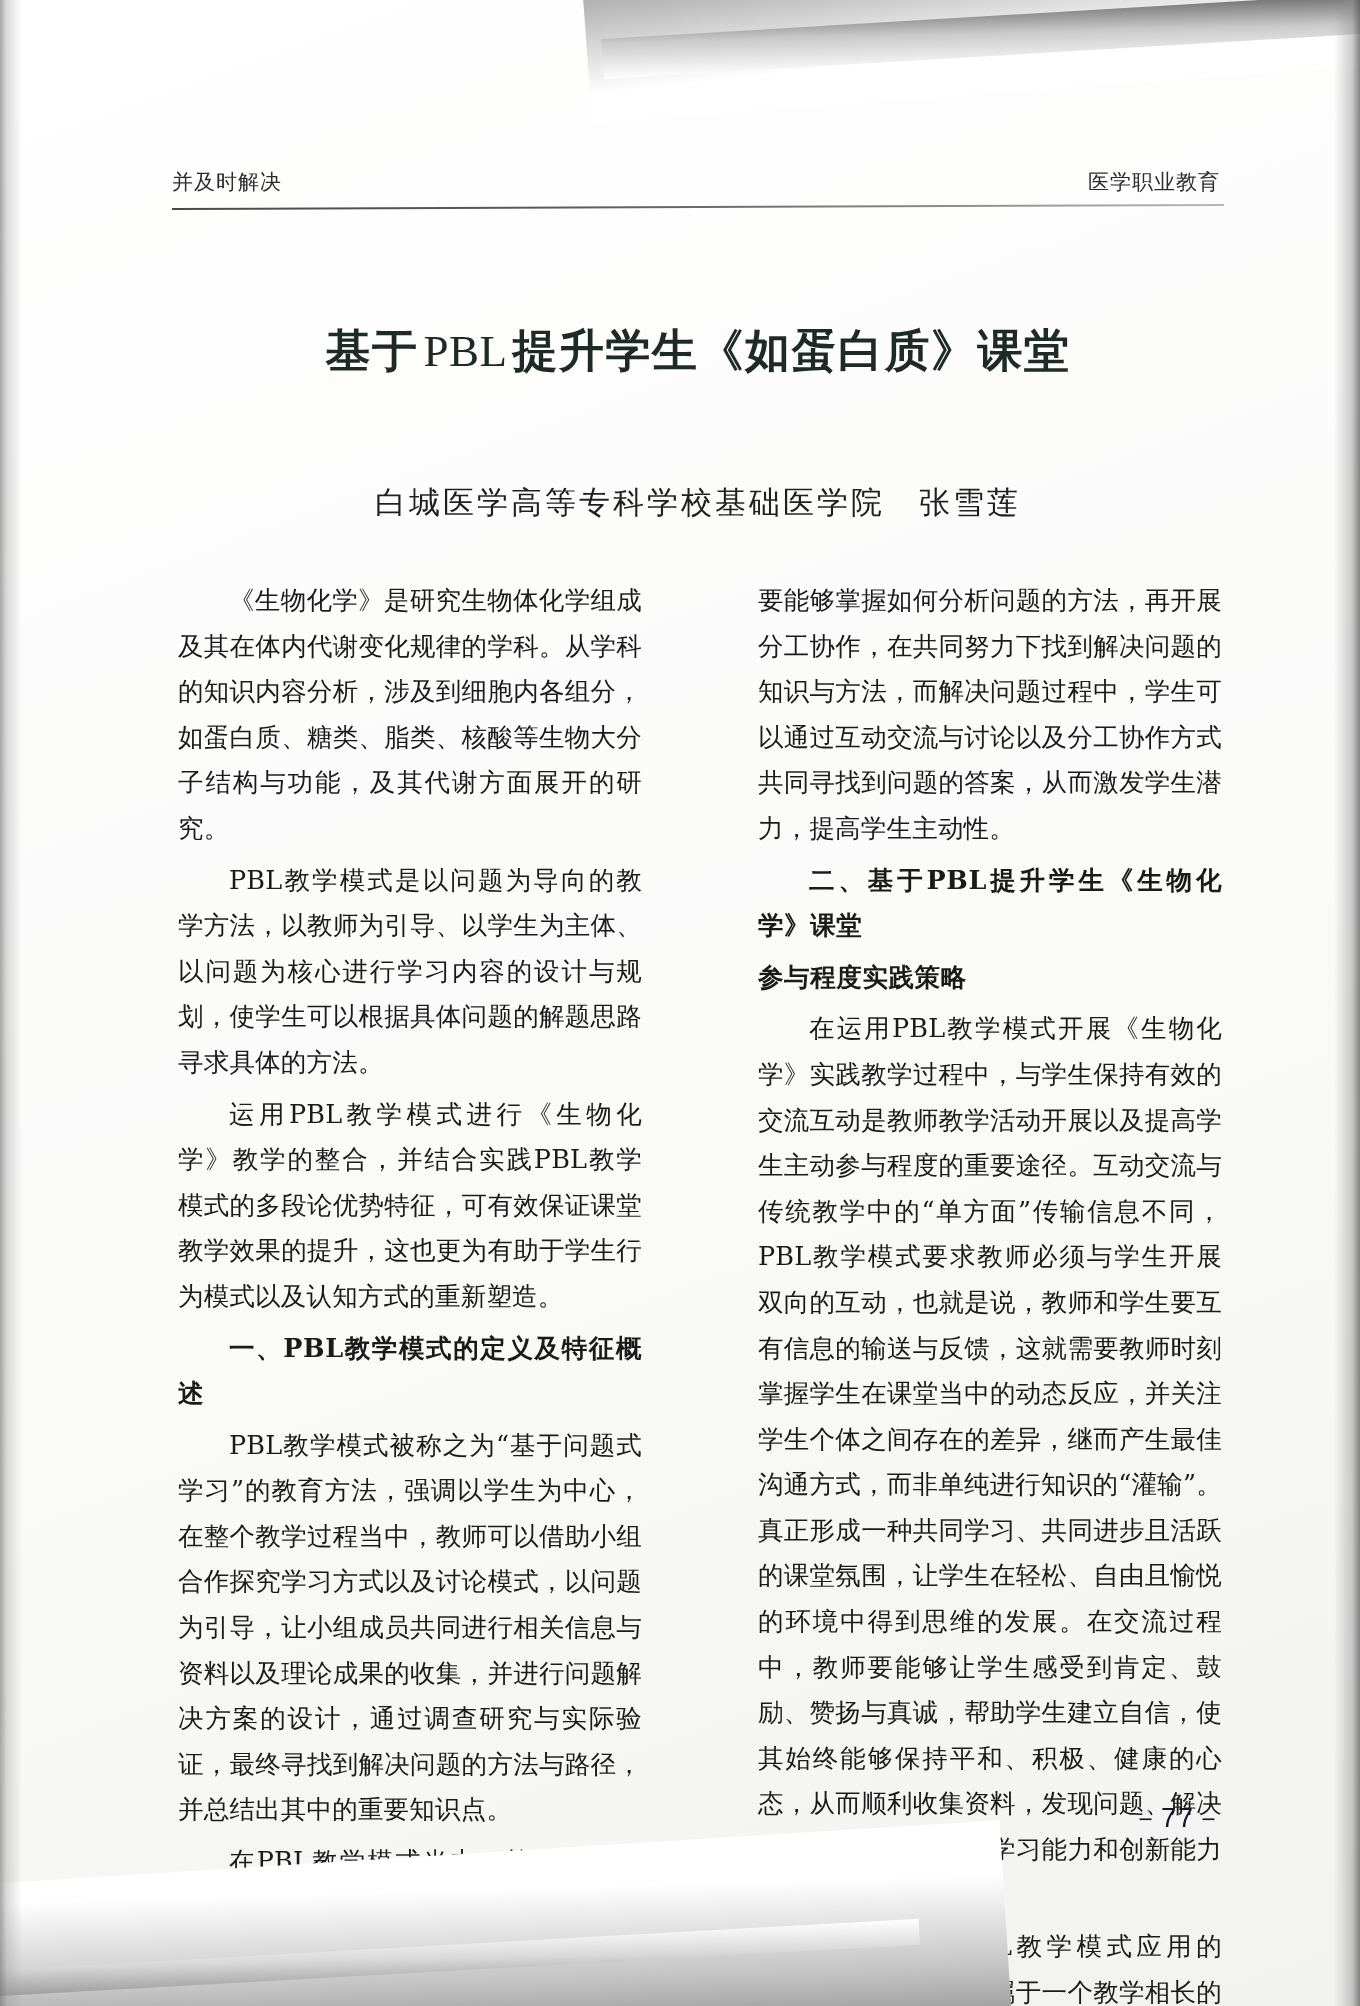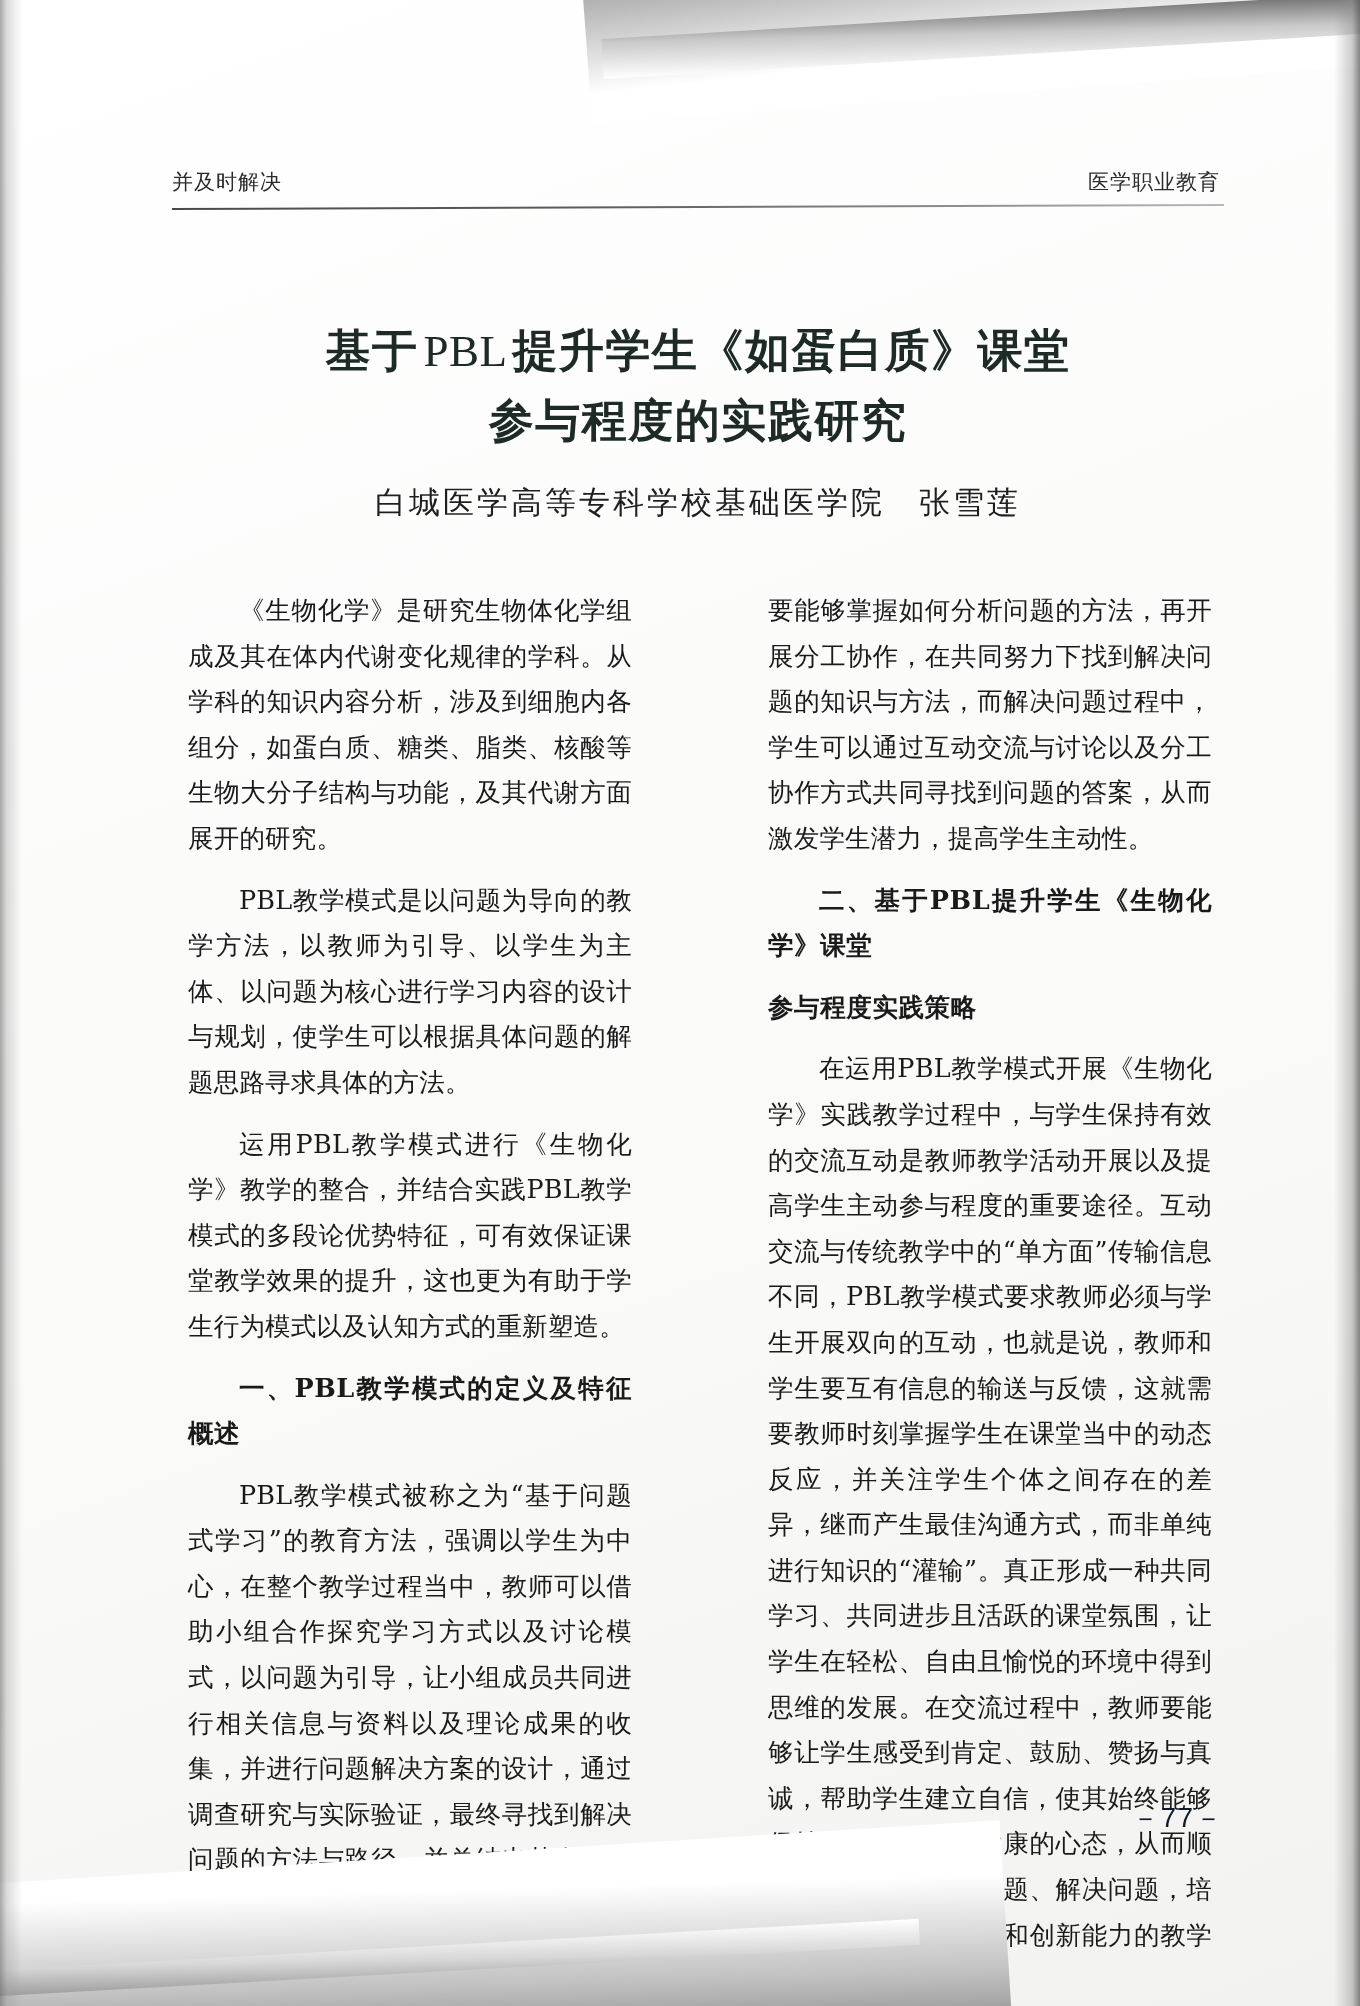--- a/index.html
+++ b/index.html
@@ -150,21 +150,21 @@
     left: 172px;
     top: 572px;
     width: 1056px;
     display: flex;
     justify-content: space-between;
   }
   .col {
     width: 476px;
   }
   .col p {
-    margin: 16px;
+    margin: 6px;
     font-family: "DejaVu Serif", "Liberation Serif", serif;
     font-size: 25.5px;
     line-height: 45.6px;
     color: #1a1a1a;
     text-align: justify;
     text-align-last: left;
     text-justify: inter-character;
     letter-spacing: 0.2px;
   }
   .col p.indent { text-indent: 51px; }
@@ -213,21 +213,20 @@
     <div class="paper-tone"></div>
 
     <div class="runhead">
       <span class="rh-left">并及时解决</span>
       <span class="rh-right">医学职业教育</span>
     </div>
     <div class="runhead-rule"></div>
 
     <div class="title-block">
       <div class="title-line"><span>基于</span><span class="lat">PBL</span><span>提升学生《如蛋白质》课堂</span></div>
-      <div class="title-line">参与程度的实践研究</div>
     </div>
 
     <div class="author-line">
       <span>白城医学高等专科学校基础医学院</span><span class="author-name">张雪莲</span>
     </div>
 
     <div class="columns">
 
       <div class="col">
         <p class="indent">《生物化学》是研究生物体化学组成及其在体内代谢变化规律的学科。从学科的知识内容分析，涉及到细胞内各组分，如蛋白质、糖类、脂类、核酸等生物大分子结构与功能，及其代谢方面展开的研究。</p>

